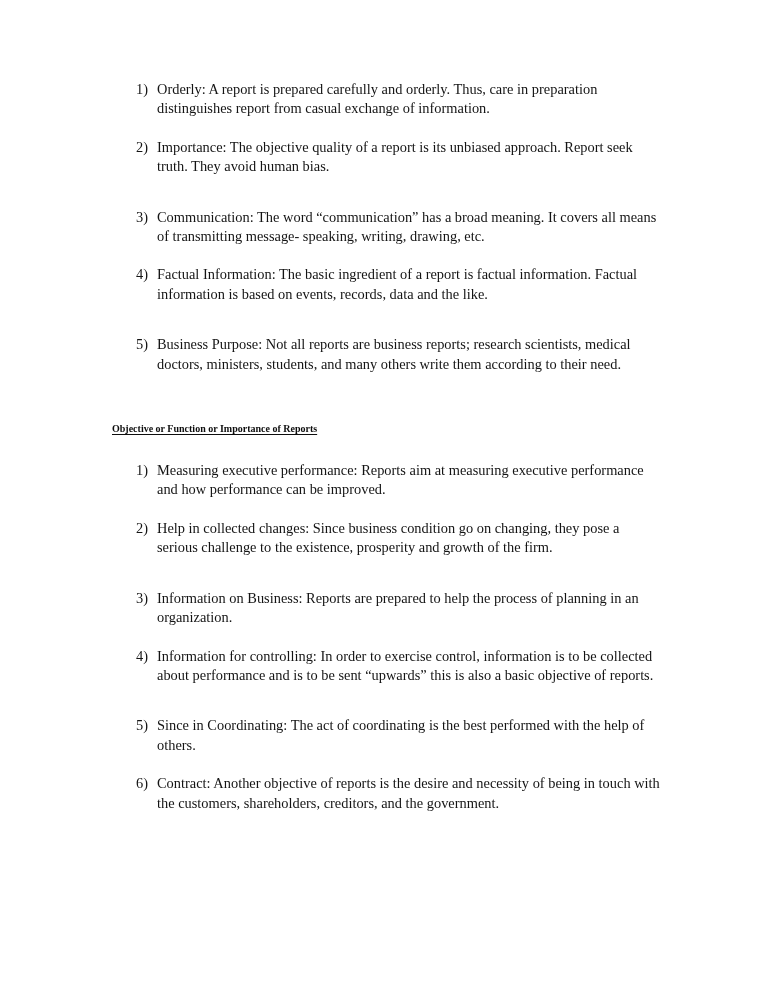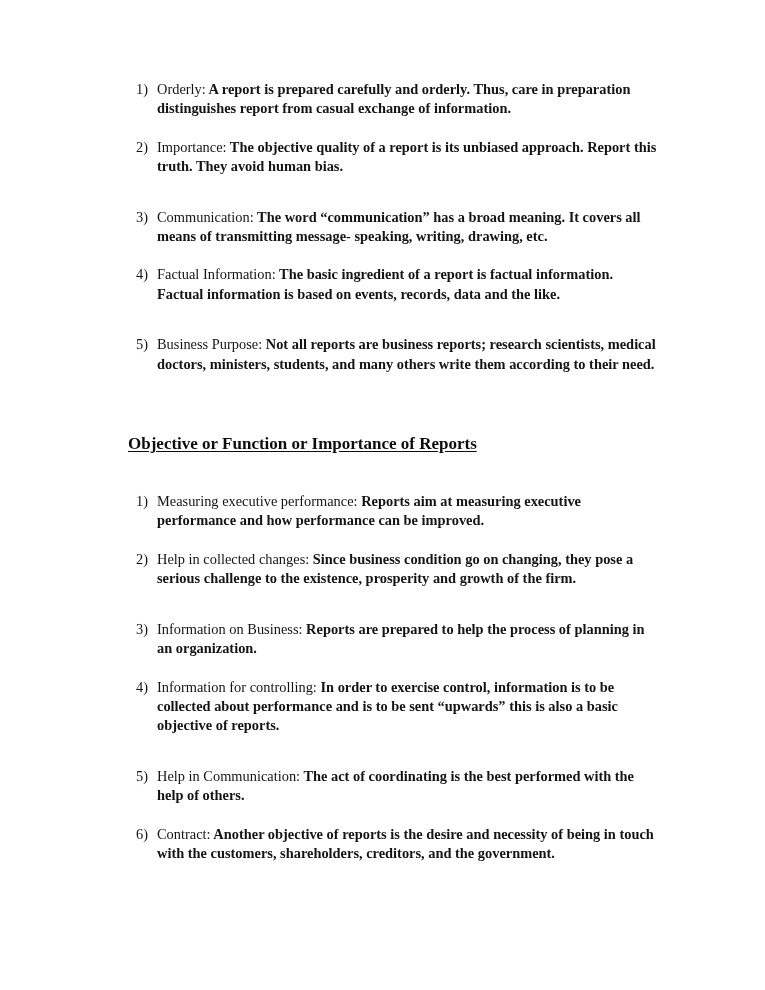--- a/index.html
+++ b/index.html
@@ -45,52 +45,52 @@
     color: #141414;
   }
   li.gap-small { margin-top: 19px; }
   li.gap-large { margin-top: 31px; }
   li.gap-none  { margin-top: 0; }
 
   .term {
     font-weight: normal;
   }
   .heading {
-    font-size: 17px;
+    font-size: 10px;
     font-weight: bold;
     line-height: 20px;
     text-decoration: underline;
     text-underline-offset: 2px;
     color: #0d0d0d;
-    margin: 16px;
+    margin: 0;
     padding: 0;
     display: inline-block;
   }
   .heading-wrap {
     margin-top: 44px;
     margin-bottom: 22px;
     padding-left: 0px;
   }
   .list-two-wrap { margin-top: 0; }
-  .body-text { font-weight: bold; }
+  .body-text { font-weight: normal; }
 </style>
 </head>
 <body>
 
 <div class="page">
   <div class="content">
 
     <ol class="num-list">
       <li class="gap-none">
         <span class="marker">1)</span>
         <span class="term">Orderly:</span><span class="body-text"> A report is prepared carefully and orderly. Thus, care in preparation distinguishes report from casual exchange of information.</span>
       </li>
       <li class="gap-small">
         <span class="marker">2)</span>
-        <span class="term">Importance:</span><span class="body-text"> The objective quality of a report is its unbiased approach. Report this truth. They avoid human bias.</span>
+        <span class="term">Importance:</span><span class="body-text"> The objective quality of a report is its unbiased approach. Report seek truth. They avoid human bias.</span>
       </li>
       <li class="gap-large">
         <span class="marker">3)</span>
         <span class="term">Communication:</span><span class="body-text"> The word “communication” has a broad meaning. It covers all means of transmitting message- speaking, writing, drawing, etc.</span>
       </li>
       <li class="gap-small">
         <span class="marker">4)</span>
         <span class="term">Factual Information:</span><span class="body-text"> The basic ingredient of a report is factual information. Factual information is based on events, records, data and the like.</span>
       </li>
       <li class="gap-large">
@@ -115,21 +115,21 @@
       <li class="gap-large">
         <span class="marker">3)</span>
         <span class="term">Information on Business:</span><span class="body-text"> Reports are prepared to help the process of planning in an organization.</span>
       </li>
       <li class="gap-small">
         <span class="marker">4)</span>
         <span class="term">Information for controlling:</span><span class="body-text"> In order to exercise control, information is to be collected about performance and is to be sent “upwards” this is also a basic objective of reports.</span>
       </li>
       <li class="gap-large">
         <span class="marker">5)</span>
-        <span class="term">Help in Communication:</span><span class="body-text"> The act of coordinating is the best performed with the help of others.</span>
+        <span class="term">Since in Coordinating:</span><span class="body-text"> The act of coordinating is the best performed with the help of others.</span>
       </li>
       <li class="gap-small">
         <span class="marker">6)</span>
         <span class="term">Contract:</span><span class="body-text"> Another objective of reports is the desire and necessity of being in touch with the customers, shareholders, creditors, and the government.</span>
       </li>
     </ol>
 
   </div>
 </div>
 

